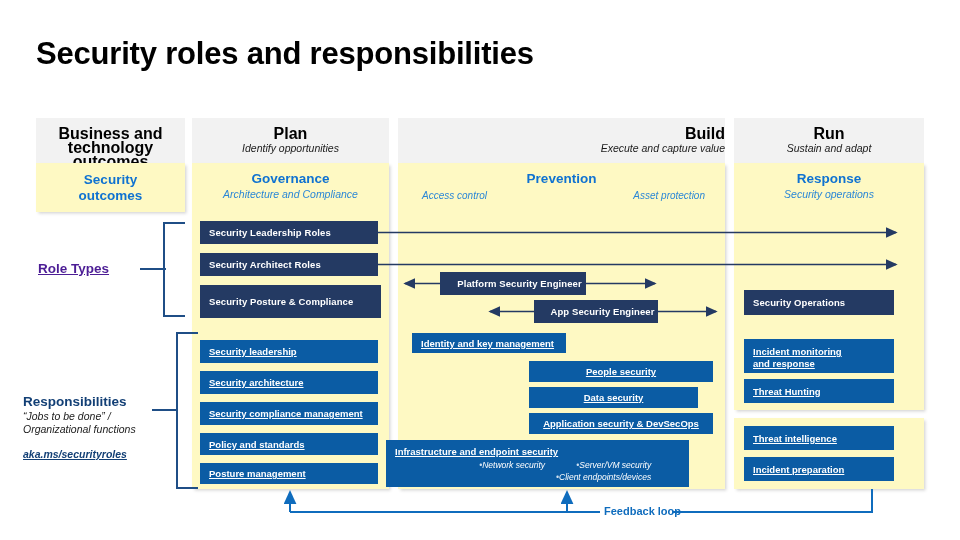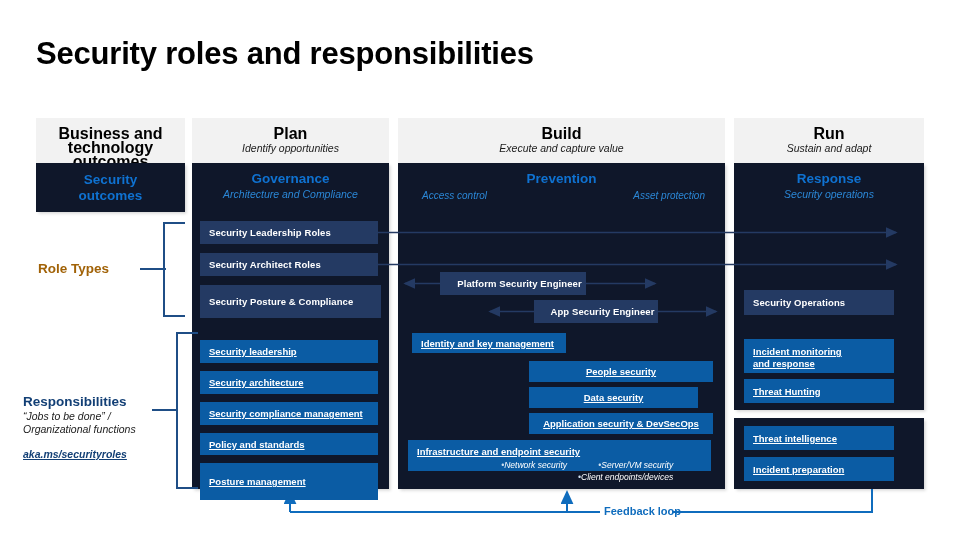--- a/index.html
+++ b/index.html
@@ -25,40 +25,40 @@
   .phase-head{
     background:#f2f2f2;
     text-align:center;
     padding-top:9px;
   }
   .phase-head .ph-title{font-size:16px;font-weight:bold;color:#000;line-height:14px;}
   .phase-head .ph-sub{font-size:10.5px;font-style:italic;color:#1a1a1a;line-height:14px;}
 
   
   .panel{
-    background:#0f172a;
+    background:#fef9c3;
     box-shadow:1.5px 1.5px 3px rgba(0,0,0,0.17);
   }
 
   
   .outcome{
     text-align:center;
     pointer-events:none;
   }
   .oc-title{font-size:13.5px;font-weight:bold;color:#0f72d1;line-height:16px;}
   .oc-sub{font-size:10.5px;font-style:italic;color:#2b87d6;line-height:15px;}
   .oc-side{
     position:absolute;font-size:10px;font-style:italic;color:#2b87d6;
   }
 
   
   .row-label-main{font-size:13.5px;font-weight:bold;color:#123f75;line-height:17px;}
   .row-label-sub{font-size:10.5px;font-style:italic;color:#1a1a1a;line-height:13px;}
   .row-label-link{font-size:10.5px;font-style:italic;color:#123f75;text-decoration:underline;line-height:14px;font-weight:bold;}
-  .rt-label{font-size:13.5px;font-weight:bold;color:#a16207;}
+  .rt-label{font-size:13.5px;font-weight:bold;color:#4c1d95;text-decoration:underline;}
 
   
   .bracket{border:2px solid #1f4e86;border-right:none;}
 
   
   .navy-box{
     background:#243a63;
     color:#ffffff;
     font-size:9.5px;
     font-weight:bold;
@@ -104,21 +104,21 @@
   <div class="abs phase-head" style="left:36px;top:118px;width:149px;height:45px;">
     <div class="ph-title">Business and</div>
     <div class="ph-title">technology outcomes</div>
   </div>
 
   <div class="abs phase-head" style="left:192px;top:118px;width:197px;height:45px;">
     <div class="ph-title">Plan</div>
     <div class="ph-sub">Identify opportunities</div>
   </div>
 
-  <div class="abs phase-head" style="left:398px;top:118px;width:327px;height:45px;">
+  <div class="abs phase-head" style="left:398px;top:118px;width:327px;height:45px;text-align:right;">
     <div class="ph-title">Build</div>
     <div class="ph-sub">Execute and capture value</div>
   </div>
 
   <div class="abs phase-head" style="left:734px;top:118px;width:190px;height:45px;">
     <div class="ph-title">Run</div>
     <div class="ph-sub">Sustain and adapt</div>
   </div>
 
   <div class="abs panel" style="left:36px;top:163px;width:149px;height:49px;">
@@ -223,38 +223,38 @@
   </div>
   <div class="abs blue-box" style="left:200px;top:371px;width:178px;height:23px;">
     <span class="u">Security architecture</span>
   </div>
   <div class="abs blue-box" style="left:200px;top:402px;width:178px;height:23px;">
     <span class="u">Security compliance management</span>
   </div>
   <div class="abs blue-box" style="left:200px;top:433px;width:178px;height:22px;">
     <span class="u">Policy and standards</span>
   </div>
-  <div class="abs blue-box" style="left:200px;top:463px;width:178px;height:37px;">
+  <div class="abs blue-box" style="left:200px;top:463px;width:178px;height:21px;">
     <span class="u">Posture management</span>
   </div>
 
   <div class="abs blue-box" style="left:412px;top:333px;width:154px;height:20px;">
     <span class="u">Identity and key management</span>
   </div>
   <div class="abs blue-box ctr" style="left:529px;top:361px;width:184px;height:21px;">
     <span class="u">People security</span>
   </div>
   <div class="abs blue-box ctr" style="left:529px;top:387px;width:169px;height:21px;">
     <span class="u">Data security</span>
   </div>
   <div class="abs blue-box ctr" style="left:529px;top:413px;width:184px;height:21px;">
     <span class="u">Application security &amp; DevSecOps</span>
   </div>
 
-  <div class="abs infra-box" style="left:408px;top:440px;width:303px;height:31px;">
+  <div class="abs infra-box" style="left:386px;top:440px;width:303px;height:47px;">
     <div class="infra-title">Infrastructure and endpoint security</div>
     <div class="infra-cols">
       <div class="infra-col c1">
         <div class="bullet">
           <span class="dot">•</span><span>Network security</span>
         </div>
       </div>
       <div class="infra-col">
         <div class="bullet">
           <span class="dot">•</span><span>Server/VM security</span>

